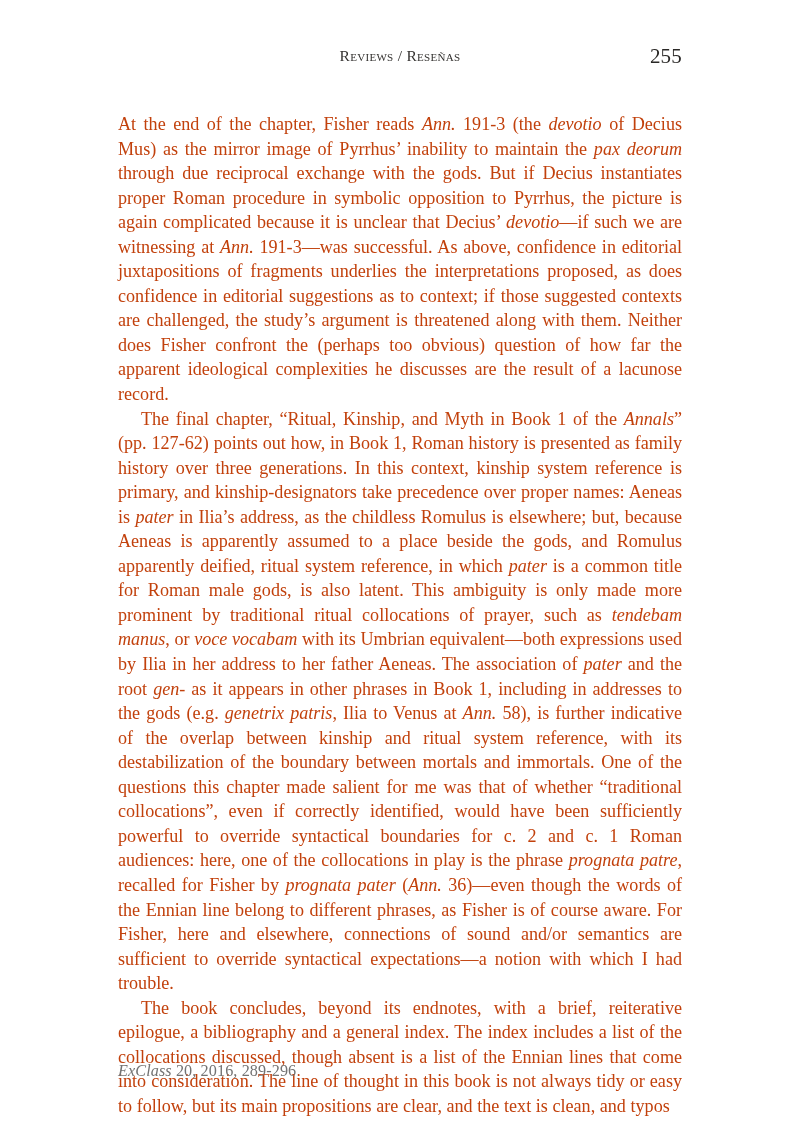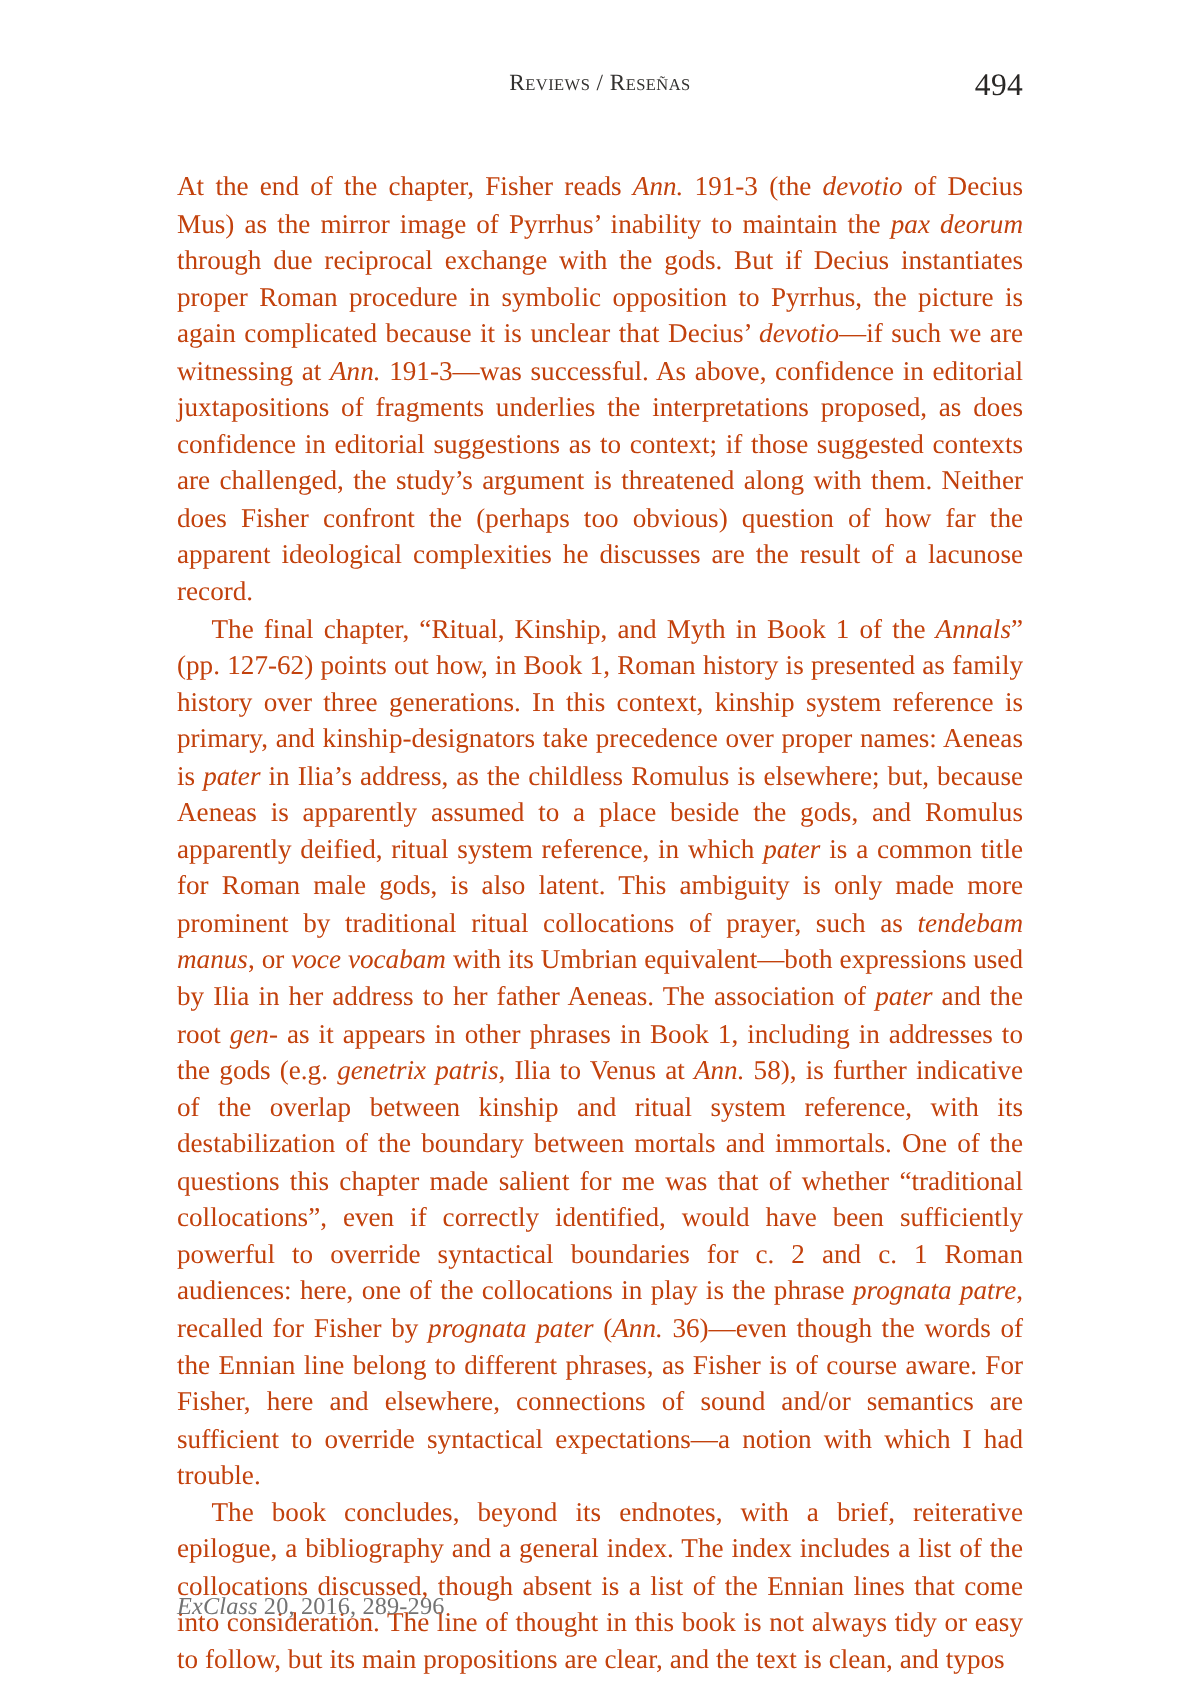--- a/index.html
+++ b/index.html
@@ -92,21 +92,21 @@
     font-style: italic;
   }
 </style>
 </head>
 <body>
 
 <div class="page">
 
   <div class="runninghead">
     <span class="rh-title">Reviews / Reseñas</span>
-    <span class="rh-folio">494</span>
+    <span class="rh-folio">255</span>
   </div>
 
   <div class="textblock" id="body-column">
       <p class="para"><span>At the end of the chapter, Fisher reads </span><i>Ann.</i><span> 191-3 (the </span><i>devotio</i><span> of Decius Mus) as the mirror image of Pyrrhus’ inability to maintain the </span><i>pax deorum</i><span> through due reciprocal exchange with the gods. But if Decius instantiates proper Roman procedure in symbolic opposition to Pyrrhus, the picture is again complicated because it is unclear that Decius’ </span><i>devotio</i><span>—if such we are witnessing at </span><i>Ann.</i><span> 191-3—was successful. As above, confidence in editorial juxtapositions of fragments underlies the interpretations proposed, as does confidence in editorial suggestions as to context; if those suggested contexts are challenged, the study’s argument is threatened along with them. Neither does Fisher confront the (perhaps too obvious) question of how far the apparent ideological complexities he discusses are the result of a lacunose record.</span></p>
       <p class="para"><span>The final chapter, “Ritual, Kinship, and Myth in Book 1 of the </span><i>Annals</i><span>” (pp. 127-62) points out how, in Book 1, Roman history is presented as family history over three generations. In this context, kinship system reference is primary, and kinship-designators take precedence over proper names: Aeneas is </span><i>pater</i><span> in Ilia’s address, as the childless Romulus is elsewhere; but, because Aeneas is apparently assumed to a place beside the gods, and Romulus apparently deified, ritual system reference, in which </span><i>pater</i><span> is a common title for Roman male gods, is also latent. This ambiguity is only made more prominent by traditional ritual collocations of prayer, such as </span><i>tendebam manus</i><span>, or </span><i>voce vocabam</i><span> with its Umbrian equivalent—both expressions used by Ilia in her address to her father Aeneas. The association of </span><i>pater</i><span> and the root </span><i>gen-</i><span> as it appears in other phrases in Book 1, including in addresses to the gods (e.g. </span><i>genetrix patris</i><span>, Ilia to Venus at </span><i>Ann.</i><span> 58), is further indicative of the overlap between kinship and ritual system reference, with its destabilization of the boundary between mortals and immortals. One of the questions this chapter made salient for me was that of whether “traditional collocations”, even if correctly identified, would have been sufficiently powerful to override syntactical boundaries for c. 2 and c. 1 Roman audiences: here, one of the collocations in play is the phrase </span><i>prognata patre</i><span>, recalled for Fisher by </span><i>prognata pater</i><span> (</span><i>Ann.</i><span> 36)—even though the words of the Ennian line belong to different phrases, as Fisher is of course aware. For Fisher, here and elsewhere, connections of sound and/or semantics are sufficient to override syntactical expectations—a notion with which I had trouble.</span></p>
       <p class="para"><span>The book concludes, beyond its endnotes, with a brief, reiterative epilogue, a bibliography and a general index. The index includes a list of the collocations discussed, though absent is a list of the Ennian lines that come into consideration. The line of thought in this book is not always tidy or easy to follow, but its main propositions are clear, and the text is clean, and typos</span></p>
     </div>
 
   <div class="footer">
     <span class="jrnl">ExClass</span><span> 20, 2016, 289-296</span>

